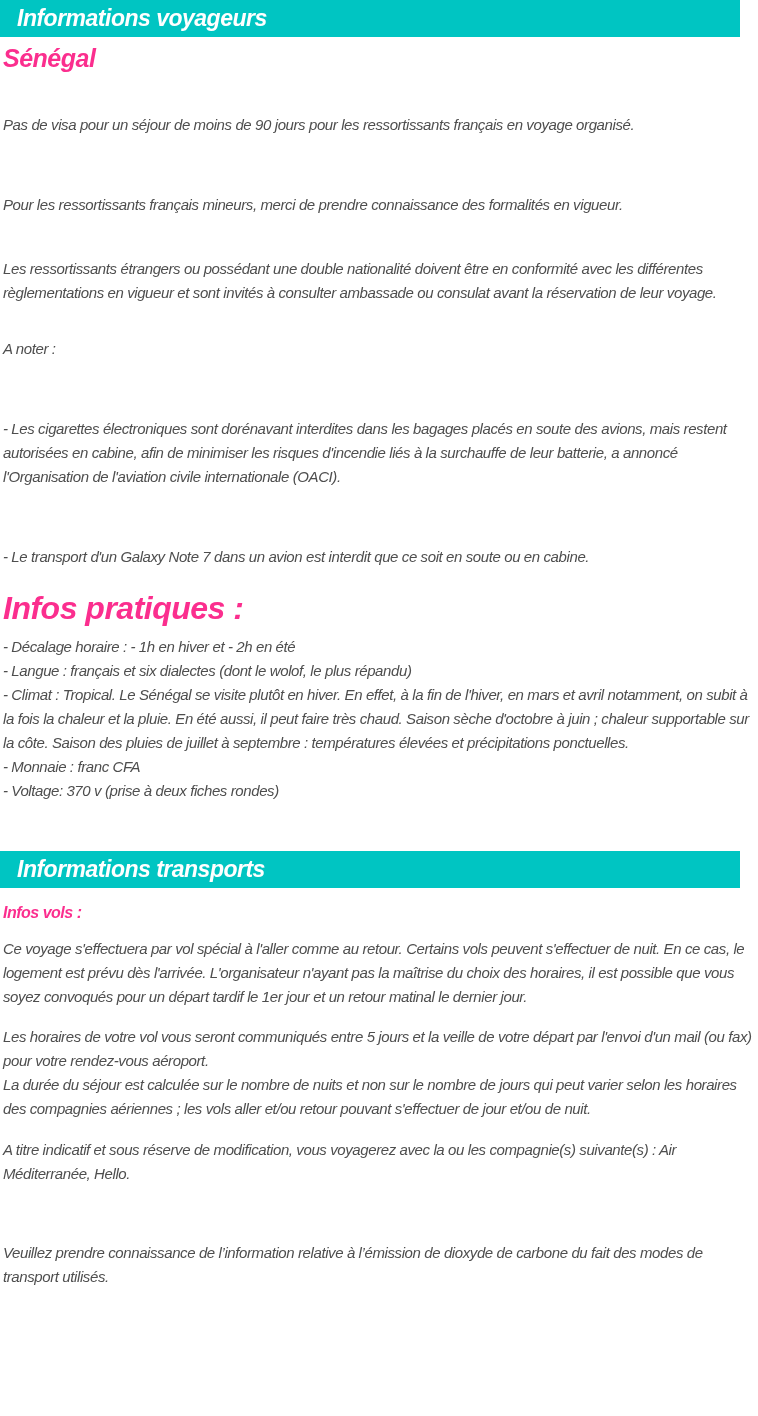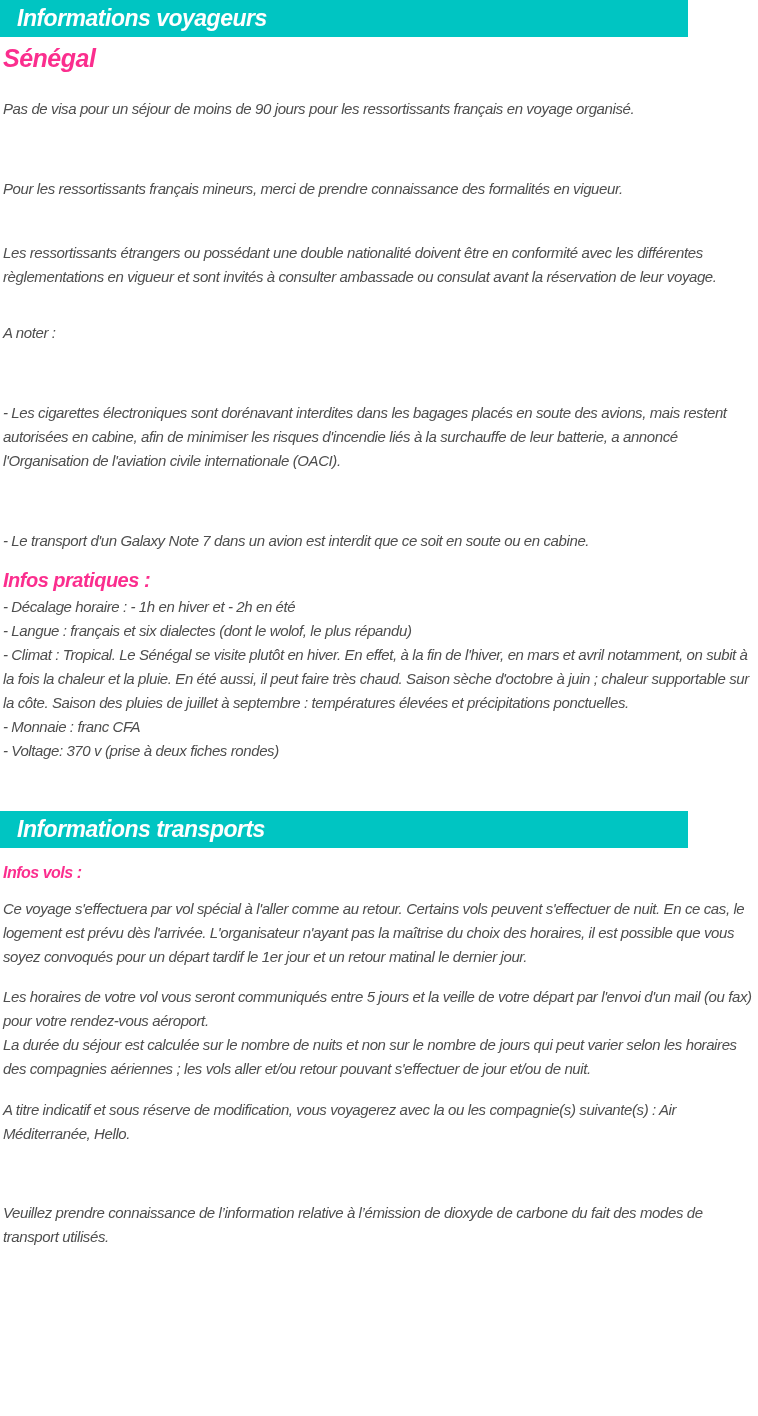--- a/index.html
+++ b/index.html
@@ -20,50 +20,50 @@
     background: var(--teal);
     color: #ffffff;
     height: 37px;
     display: flex;
     align-items: center;
     padding-left: 17px;
     font-size: 23px;
     font-weight: bold;
     font-style: italic;
     letter-spacing: -0.5px;
-    width: 688px;
+    width: 740px;
   }
   .content {
     padding: 0 1px 0 3px;
     color: var(--text);
     font-style: italic;
     font-size: 15px;
     line-height: 24px;
     letter-spacing: -0.4px;
   }
   h2.pink-title {
     color: var(--pink);
     font-style: italic;
     font-weight: bold;
     letter-spacing: -0.5px;
     margin: 0;
   }
   #senegal-title { font-size: 25px; line-height: 30px; margin-top: 6px; }
-  #infos-pratiques-title { font-size: 20px; line-height: 30px; margin-top: 12px; }
+  #infos-pratiques-title { font-size: 32px; line-height: 30px; margin-top: 24px; }
   #infos-vols-title { font-size: 16px; line-height: 30px; margin-top: 10px; }
   p { margin: 0; }
   .p-formalites  { margin-top: 17px; }
   .p-passeport   { margin-top: 24px; }
-  .p-visa        { margin-top: 24px; }
+  .p-visa        { margin-top: 40px; }
   .p-mineurs     { margin-top: 56px; }
   .p-etrangers   { margin-top: 40px; }
   .p-anoter      { margin-top: 32px; }
   .p-cigarettes  { margin-top: 56px; }
   .p-galaxy      { margin-top: 56px; }
-  .pratiques-list { margin-top: 0; }
+  .pratiques-list { margin-top: 12px; }
   .bar-transports { margin-top: 48px; }
   .p-volspecial  { margin-top: 9px; }
   .p-horaires    { margin-top: 16px; }
   .p-duree       { margin-top: 0; }
   .p-compagnies  { margin-top: 17px; }
   .p-co2         { margin-top: 55px; padding-bottom: 21px; }
 </style>
 </head>
 <body>
 

